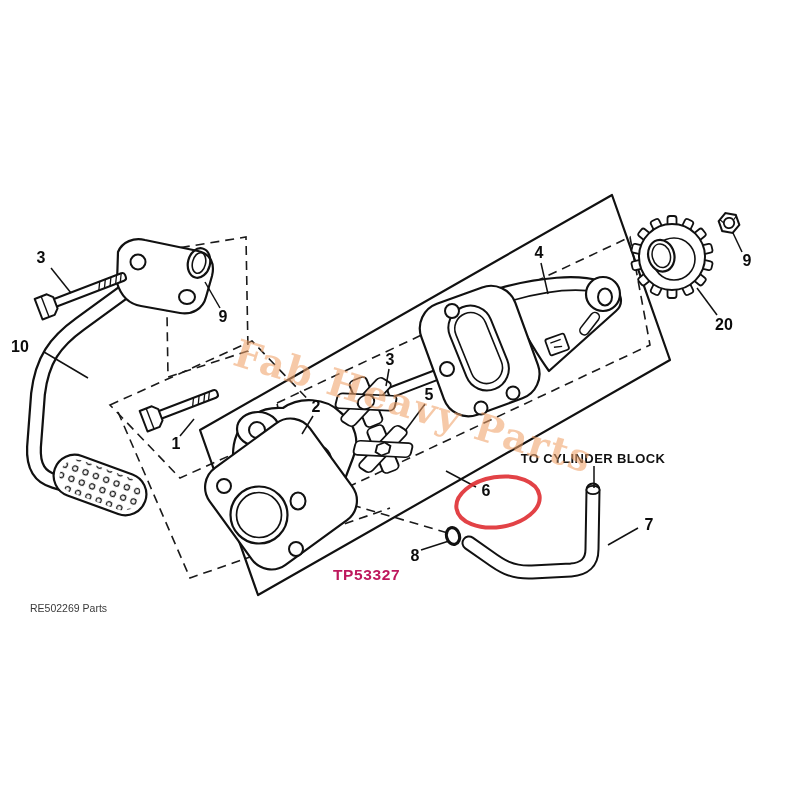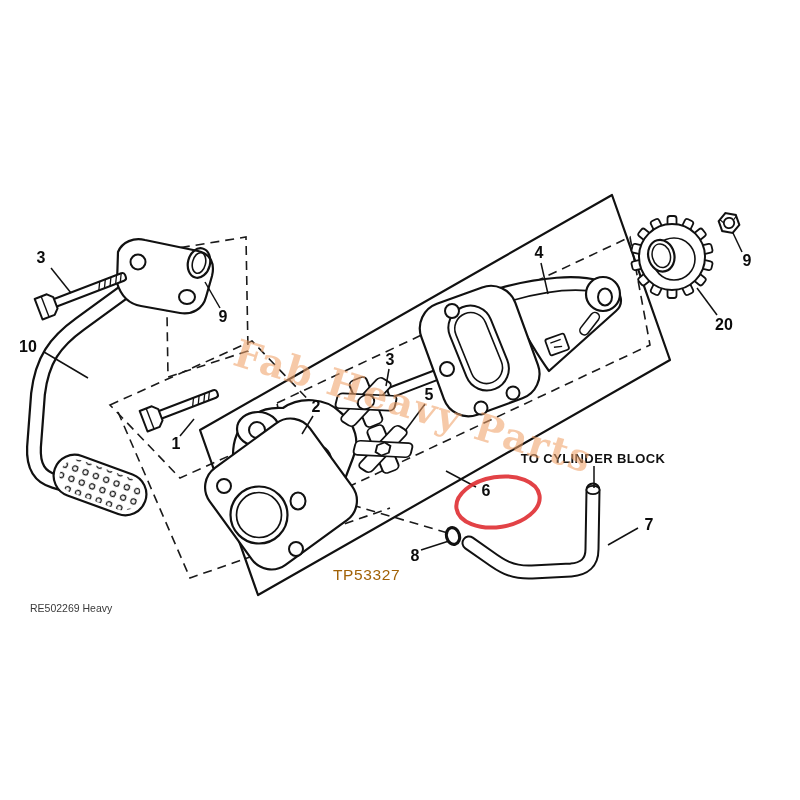--- a/index.html
+++ b/index.html
@@ -11,21 +11,21 @@
   .callout{
     position:absolute;transform:translate(-50%,-50%);
     font-weight:bold;font-size:16px;color:#0c0c0c;letter-spacing:0;
     white-space:nowrap;user-select:none;
   }
   .annot{
     position:absolute;transform:translate(-50%,-50%);
     font-weight:bold;font-size:13px;color:#111;letter-spacing:.4px;white-space:nowrap;
   }
   .partcode{
-    position:absolute;font-weight:normal;font-size:15.5px;color:#a16207;letter-spacing:.6px;white-space:nowrap;
+    position:absolute;font-weight:bold;font-size:15.5px;color:#be185d;letter-spacing:.6px;white-space:nowrap;
   }
   .footer-code{
     position:absolute;font-size:10.5px;color:#3a3a3a;white-space:nowrap;
   }
   .watermark{
     position:absolute;left:242px;top:330px;width:360px;
     transform:rotate(17deg);transform-origin:left top;
     font-family:"DejaVu Serif",serif;font-weight:bold;font-size:38px;
     letter-spacing:2px;opacity:.58;white-space:nowrap;pointer-events:none;
   }
@@ -231,23 +231,23 @@
 
 <span class="callout" style="left:176px;top:444px">1</span>
 <span class="callout" style="left:316px;top:407px">2</span>
 <span class="callout" style="left:390px;top:360px">3</span>
 <span class="callout" style="left:539px;top:253px">4</span>
 <span class="callout" style="left:429px;top:395px">5</span>
 <span class="callout" style="left:486px;top:491px">6</span>
 <span class="callout" style="left:649px;top:525px">7</span>
 <span class="callout" style="left:415px;top:556px">8</span>
 <span class="callout" style="left:223px;top:317px">9</span>
-<span class="callout" style="left:28px;top:347px">10</span>
+<span class="callout" style="left:20px;top:347px">10</span>
 <span class="callout" style="left:41px;top:258px">3</span>
 <span class="callout" style="left:747px;top:261px">9</span>
 <span class="callout" style="left:724px;top:325px">20</span>
 
 <span class="annot" style="left:593px;top:458px">TO CYLINDER BLOCK</span>
 <span class="partcode" style="left:333px;top:566px">TP53327</span>
-<span class="footer-code" style="left:30px;top:602px">RE502269 Heavy</span>
+<span class="footer-code" style="left:30px;top:602px">RE502269 Parts</span>
 <div class="watermark" style="color:#f0a36b">Fab Heavy Parts</div>
 
 </div>
 
 </body></html>

